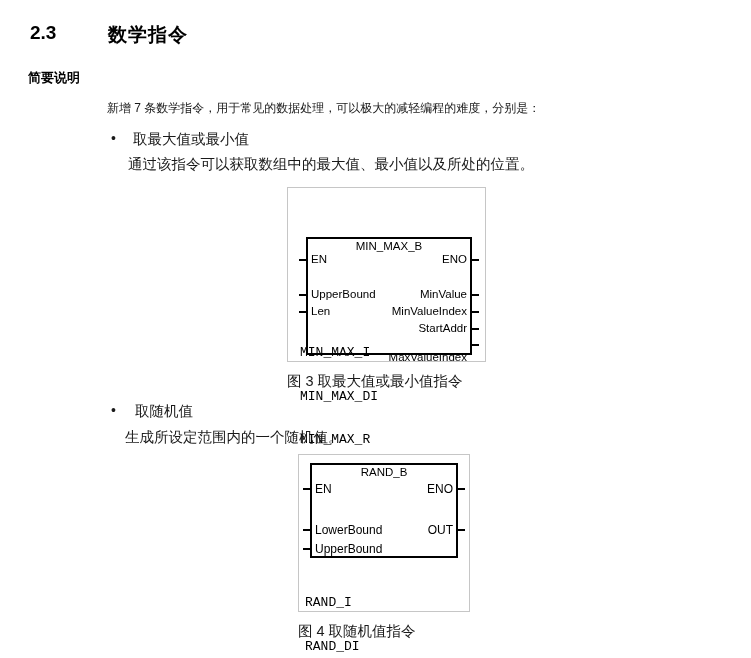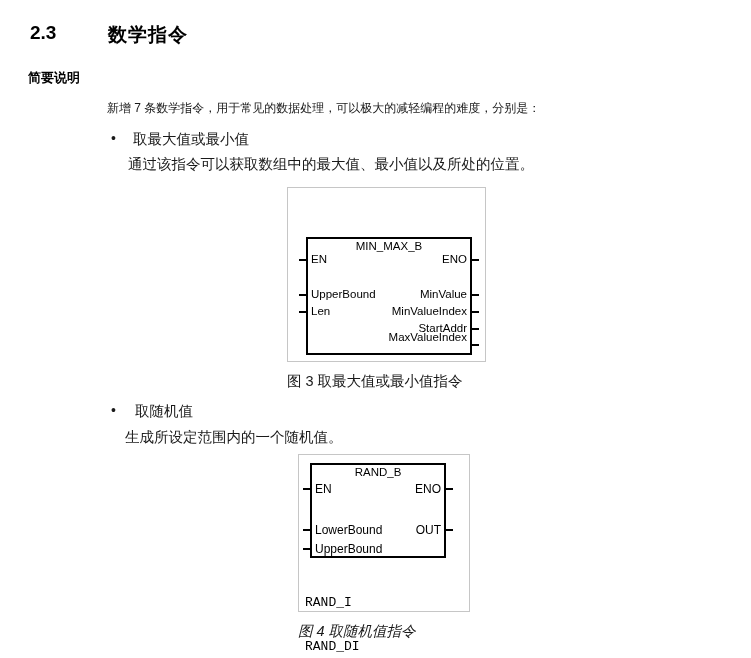--- a/index.html
+++ b/index.html
@@ -23,40 +23,40 @@
   .b2-dot    { left:111px; top:402px; }
   .b2-label  { left:135px; top:402px; font-size:14.5px;text-align:right; }
   .b2-desc   { left:125px; top:428px; font-size:14.5px; }
 
   .fig-outer { border:1px solid #c6c6c6; background:#fff; position:absolute; }
   .fig1      { left:287px; top:187px; width:199px; height:175px; }
   .fig2      { left:298px; top:454px; width:172px; height:158px; }
 
   .fbd-box   { position:absolute; border:2px solid #000; background:#fff; }
   .fbd1      { left:18px; top:5px;  width:166px; height:118px;margin-top:44px; }
-  .fbd2      { left:11px; top:8px;  width:136px; height:95px;  }
+  .fbd2      { left:11px; top:8px;  width:148px; height:95px;  }
 
   .fbd-title { position:absolute; left:0; right:0; top:1px; text-align:center;
                font-size:11.5px; line-height:13px; color:#000; }
   .pin       { position:absolute; font-size:11.5px; line-height:13px; color:#000; white-space:nowrap; }
   .pin.left  { left:3px; }
   .pin.right { right:3px; text-align:right; }
   .fbd2 .pin { font-size:12px; line-height:14px; }
   .stub      { position:absolute; width:7px; height:2px; background:#000; }
   .stub.l    { left:-9px; }
   .stub.r    { right:-9px; }
 
   .mono-list { position:absolute; font-family:"Liberation Mono","DejaVu Sans Mono",monospace;
                font-size:13px; line-height:14.5px; color:#000; white-space:pre; }
   .ml1       { left:12px; top:129px; }
   .ml2       { left:6px;  top:112px; }
 
   .caption   { position:absolute; font-size:14.5px; color:#1a1a1a; }
   .cap1      { left:287px; top:372px; width:199px; }
-  .cap2      { left:298px; top:622px; width:172px;font-style:italic; }
+  .cap2      { left:298px; top:622px; width:172px; }
 </style>
 </head>
 <body>
 
 <div class="abs sec-num">2.3</div>
 <div class="abs sec-title">数学指令</div>
 <div class="abs subhead">简要说明</div>
 <div class="abs intro">新增 7 条数学指令，用于常见的数据处理，可以极大的减轻编程的难度，分别是：</div>
 
 <div class="abs bullet-dot b1-dot">•</div>
@@ -68,30 +68,35 @@
     <div class="fbd-title">MIN_MAX_B</div>
 
     <div class="pin left" style="top:14px;">EN</div>
     <div class="pin left" style="top:49px;">UpperBound</div>
     <div class="pin left" style="top:66px;">Len</div>
 
     <div class="pin right" style="top:14px;">ENO</div>
     <div class="pin right" style="top:49px;">MinValue</div>
     <div class="pin right" style="top:66px;">MinValueIndex</div>
     <div class="pin right" style="top:83px;">StartAddr</div>
-    <div class="pin right" style="top:92px;">MaxValueIndex</div>
+    <div class="pin right" style="top:112px;">MaxValueIndex</div>
 
     <div class="stub l" style="top:20px;"></div>
     <div class="stub l" style="top:55px;"></div>
     <div class="stub l" style="top:72px;"></div>
     <div class="stub r" style="top:20px;"></div>
     <div class="stub r" style="top:55px;"></div>
     <div class="stub r" style="top:72px;"></div>
     <div class="stub r" style="top:89px;"></div>
     <div class="stub r" style="top:105px;"></div>
+  </div>
+  <div class="mono-list ml1">
+    <div>MIN_MAX_I</div>
+    <div>MIN_MAX_DI</div>
+    <div>MIN_MAX_R</div>
   </div>
 </div>
 <div class="caption cap1">图 3 取最大值或最小值指令</div>
 
 <div class="abs bullet-dot b2-dot">•</div>
 <div class="abs b2-label">取随机值</div>
 <div class="abs b2-desc">生成所设定范围内的一个随机值。</div>
 
 <div class="fig-outer fig2">
   <div class="fbd-box fbd2">

